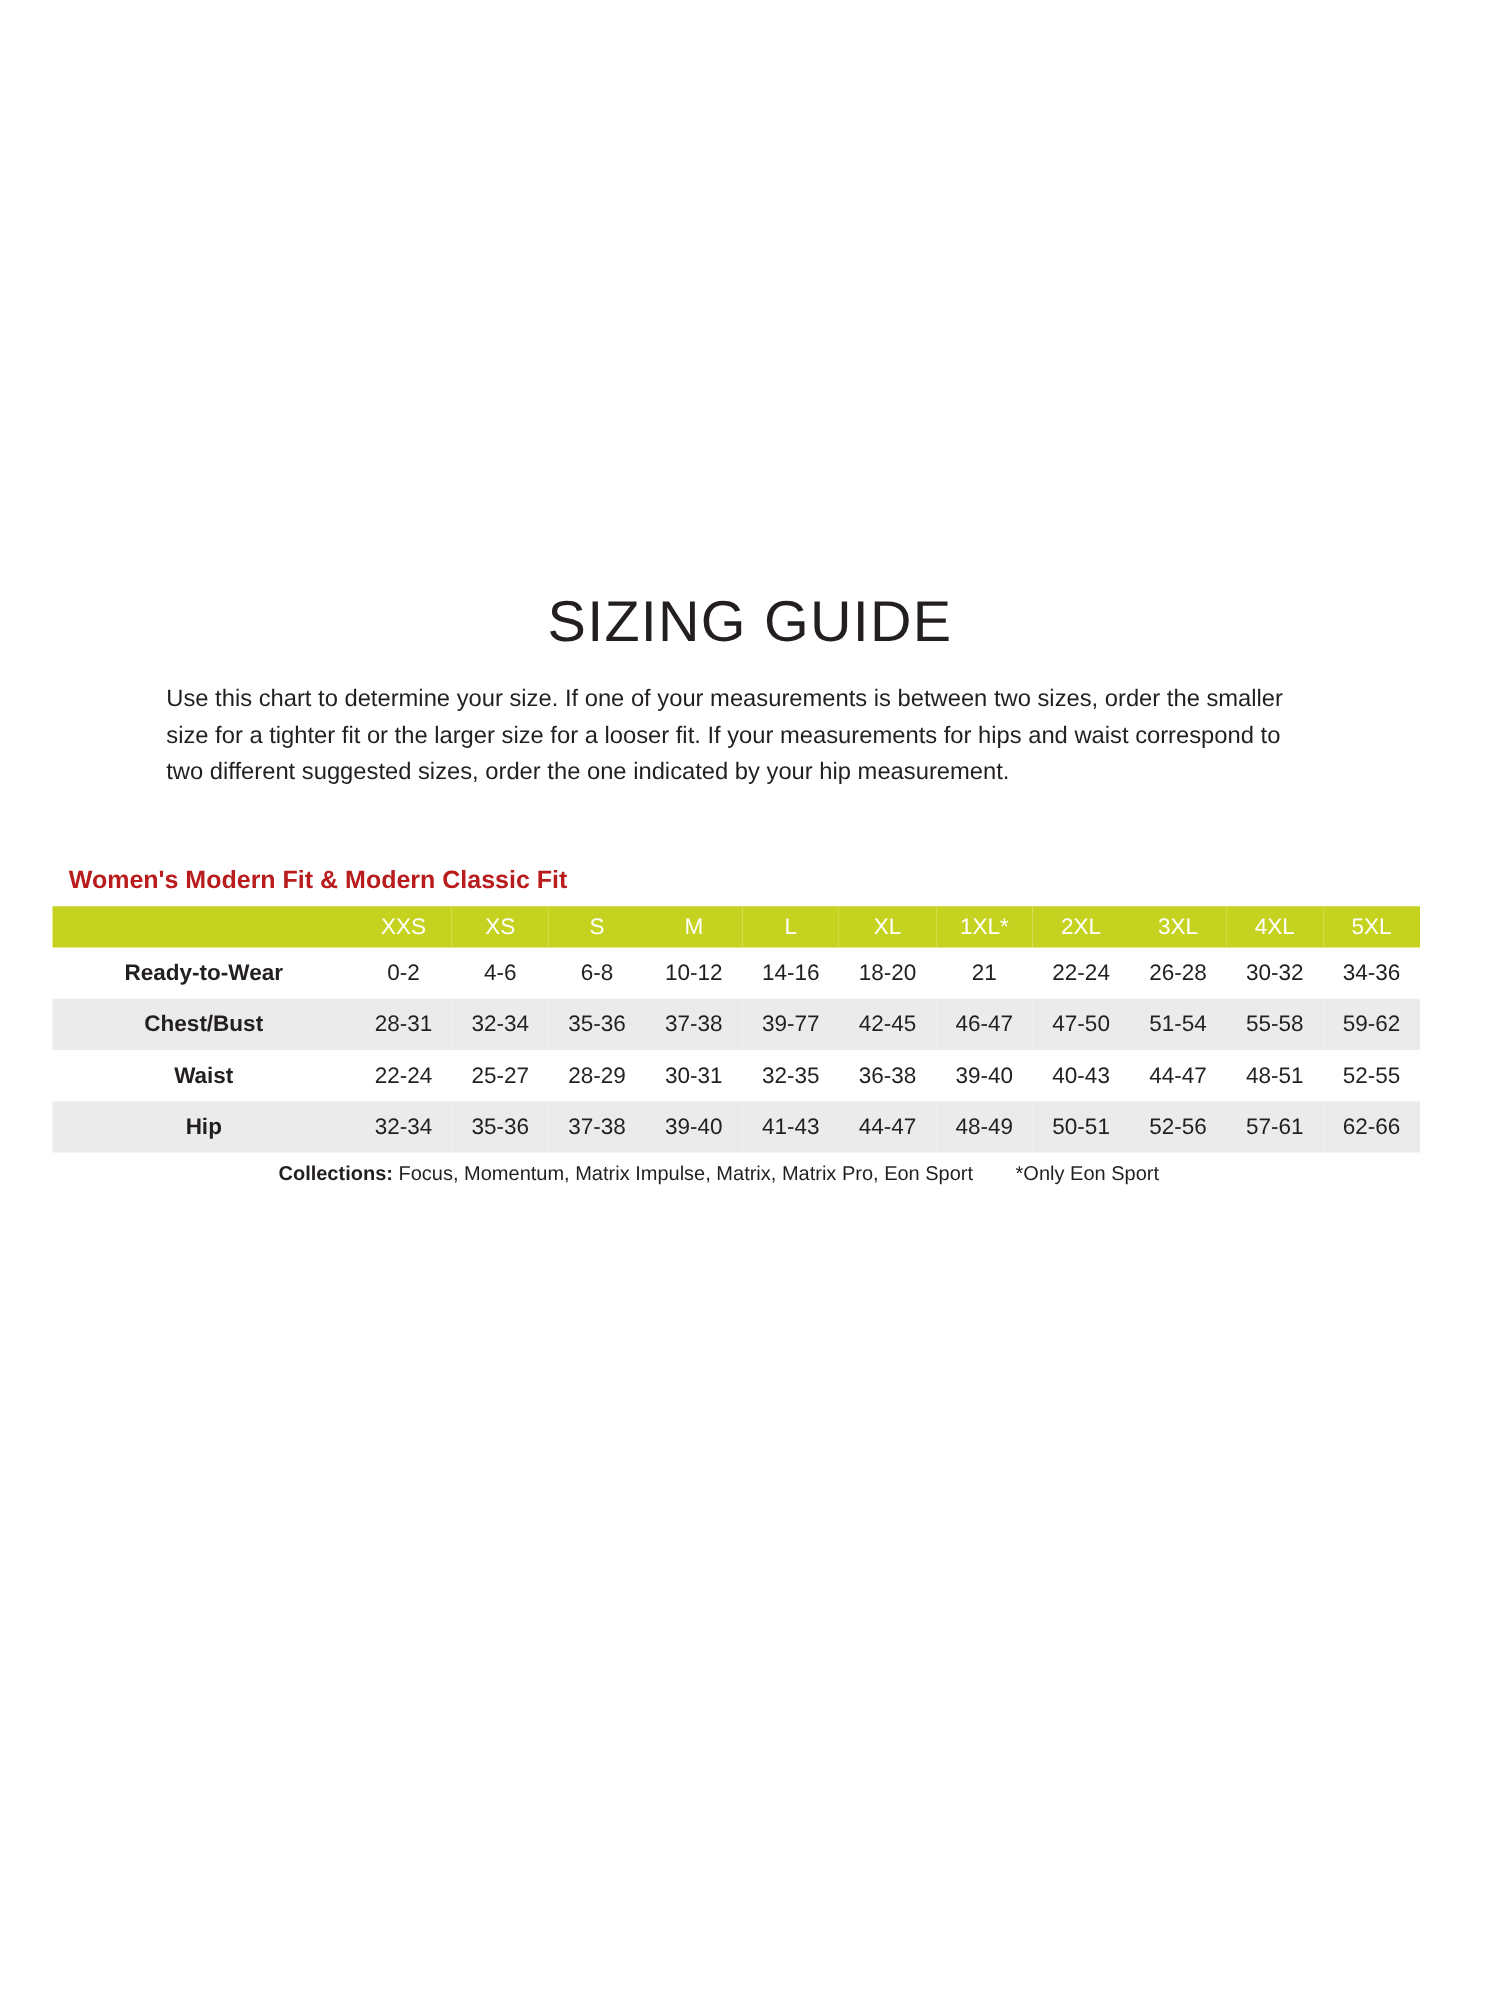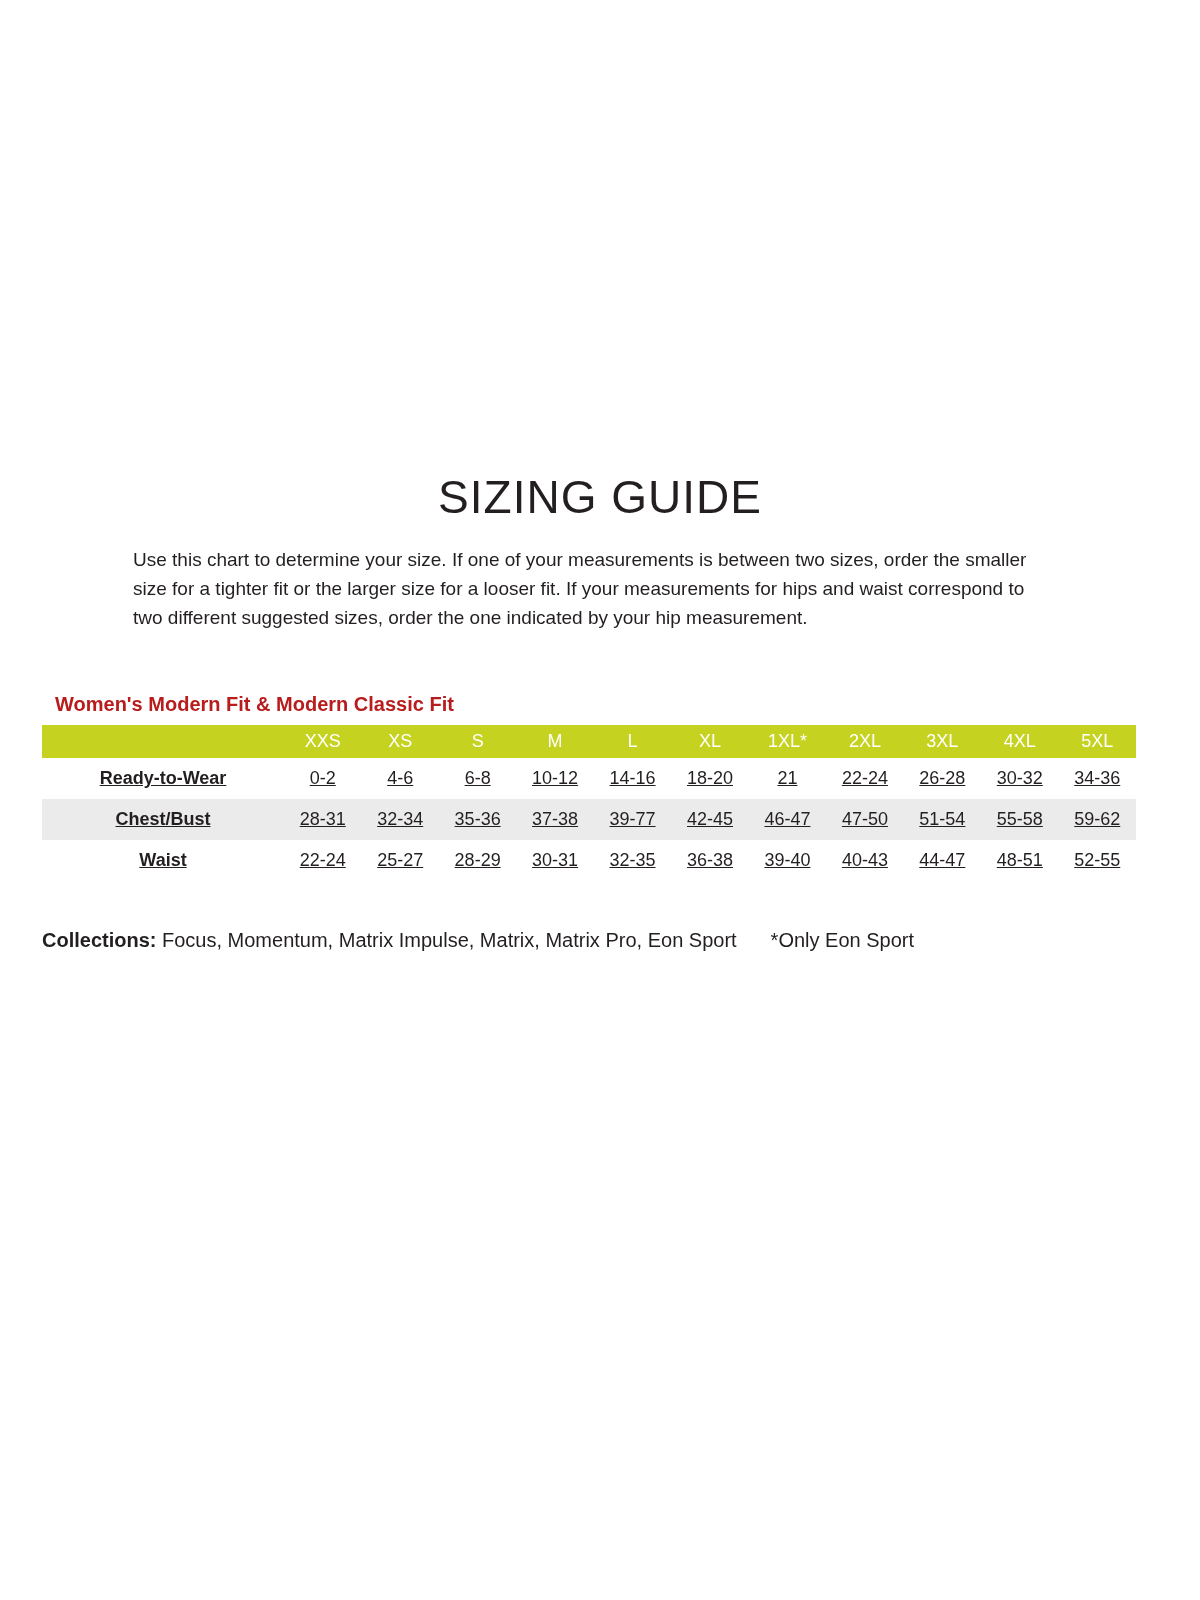--- a/index.html
+++ b/index.html
@@ -63,33 +63,33 @@
     vertical-align: middle;
     font-size: 18px;
     padding: 0 2px;
   }
   table.size-table thead tr { height: 33px; }
   table.size-table thead th {
     color: #ffffff;
     font-weight: 400;
     font-size: 18px;
   }
-  table.size-table tbody tr { height: 41px; text-decoration: underline; }
+  table.size-table tbody tr { height: 41px; }
   table.size-table tbody tr:nth-child(even) td { background: #ebebeb; }
   table.size-table td.row-label {
     font-weight: 700;
   }
   .footer-row {
     position: absolute;
     top: 928px;
-    left: 42px;
+    left: 28px;
     width: 1094px;
     display: flex;
-    justify-content: flex-start;
-    font-size: 20px;
+    justify-content: center;
+    font-size: 16px;
     line-height: 24px;
   }
   .collections b { font-weight: 700; }
   .note { text-align: right; margin-left: 34px; }
 </style>
 </head>
 <body>
 
 <div class="page">
 
@@ -156,20 +156,34 @@
             <td>28-29</td>
             <td>30-31</td>
             <td>32-35</td>
             <td>36-38</td>
             <td>39-40</td>
             <td>40-43</td>
             <td>44-47</td>
             <td>48-51</td>
             <td>52-55</td>
           </tr>
+          <tr>
+            <td class="row-label">Hip</td>
+            <td>32-34</td>
+            <td>35-36</td>
+            <td>37-38</td>
+            <td>39-40</td>
+            <td>41-43</td>
+            <td>44-47</td>
+            <td>48-49</td>
+            <td>50-51</td>
+            <td>52-56</td>
+            <td>57-61</td>
+            <td>62-66</td>
+          </tr>
         </tbody>
     </table>
   </div>
 
   <div class="footer-row">
     <div class="collections">
       <b>Collections:</b><span> Focus, Momentum, Matrix Impulse, Matrix, Matrix Pro, Eon Sport</span>
     </div>
     <div class="note">*Only Eon Sport</div>
   </div>

